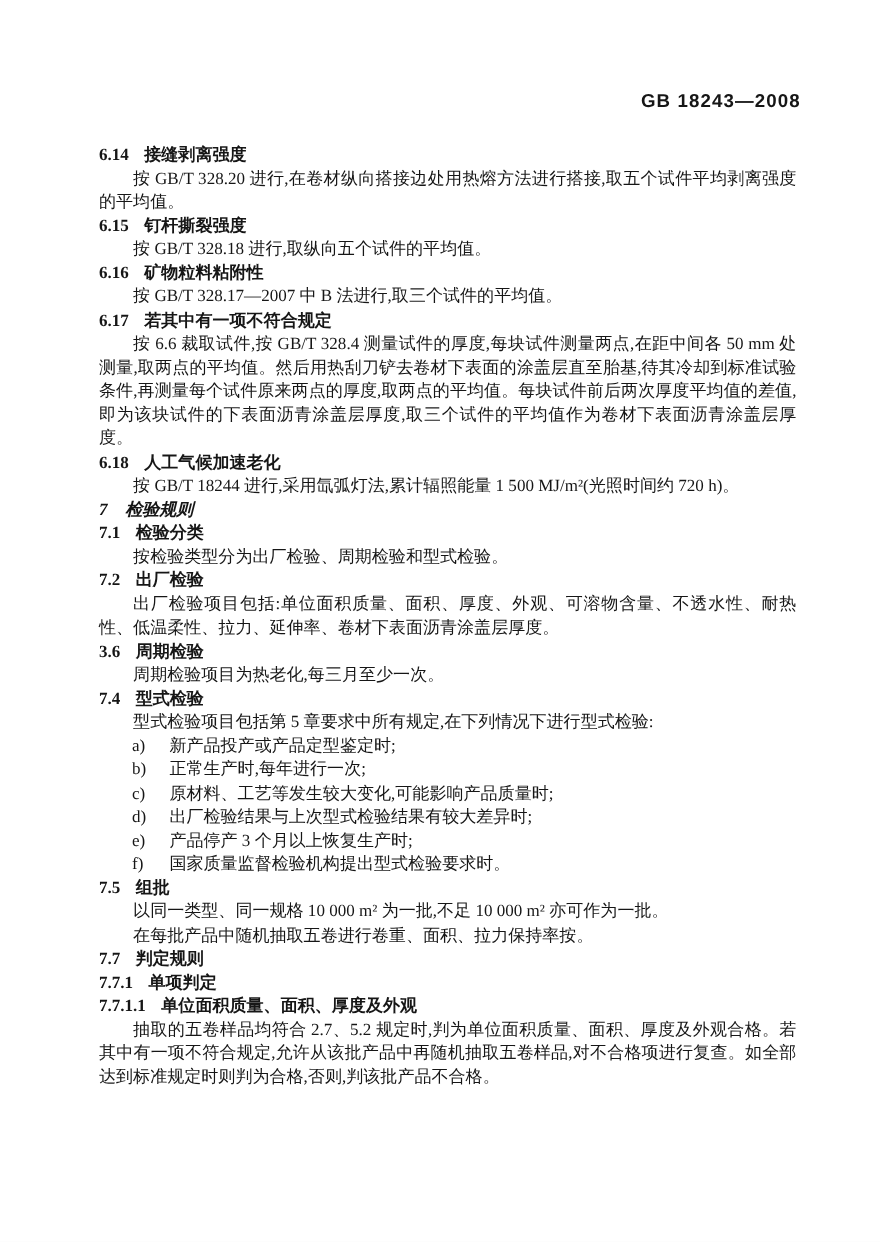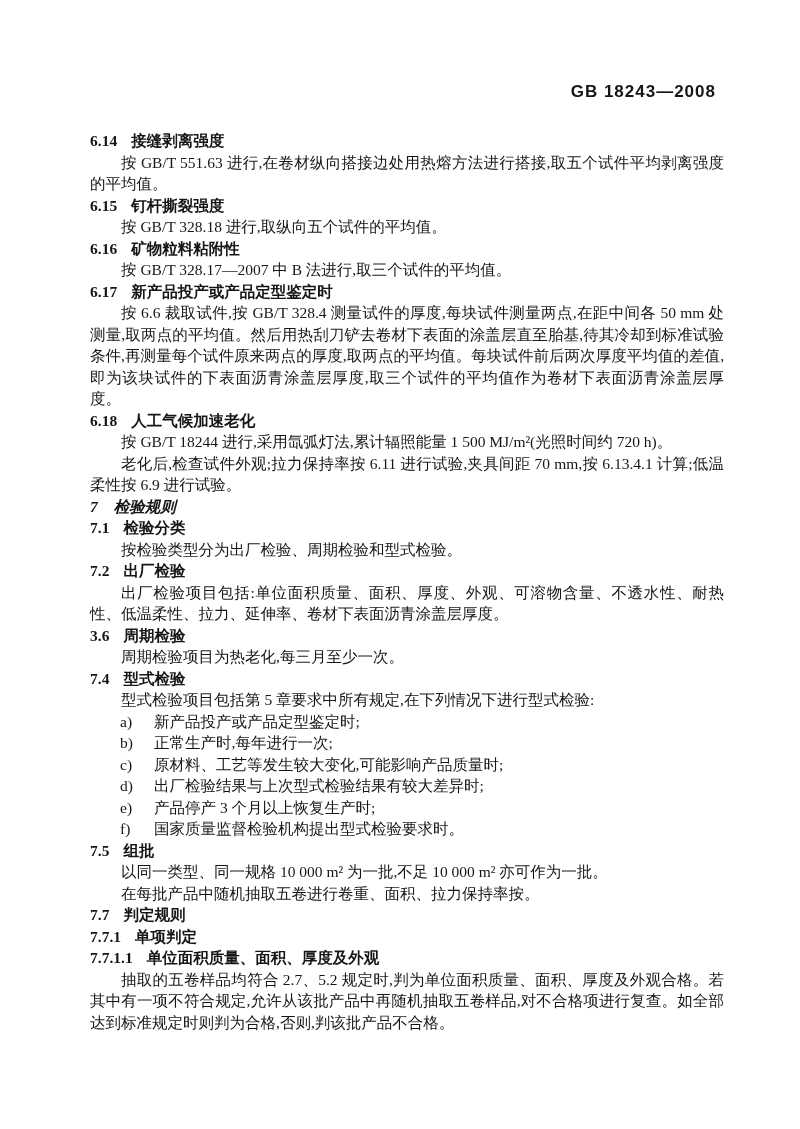--- a/index.html
+++ b/index.html
@@ -8,21 +8,21 @@
     width:800px;height:1129px;
     margin:0 auto;
     background:#ffffff;
     color:#161616;
     font-family:"Liberation Serif","DejaVu Serif",serif;
     overflow:hidden;
   }
   .running-head{
     position:absolute;
     top:82px;
-    right:84px;
+    right:72px;
     font-family:"Liberation Sans","DejaVu Sans",sans-serif;
     font-weight:700;
     font-size:17px;
     letter-spacing:1px;
   }
   .content{
     position:absolute;
     left:90px;
     top:130px;
     width:634px;
@@ -44,42 +44,41 @@
 
 <div class="page">
 
   <div class="running-head">GB 18243—2008</div>
 
   <div class="content">
 
     <div class="h">
       <span class="num">6.14</span><span>接缝剥离强度</span>
     </div>
-    <div class="p">按 GB/T 551.63 进行,在卷材纵向搭接边处用热熔方法进行搭接,取五个试件平均剥离强度的平均值。</div>
+    <div class="p">按 GB/T 328.20 进行,在卷材纵向搭接边处用热熔方法进行搭接,取五个试件平均剥离强度的平均值。</div>
 
     <div class="h">
       <span class="num">6.15</span><span>钉杆撕裂强度</span>
     </div>
     <div class="p">按 GB/T 328.18 进行,取纵向五个试件的平均值。</div>
 
     <div class="h">
       <span class="num">6.16</span><span>矿物粒料粘附性</span>
     </div>
     <div class="p">按 GB/T 328.17—2007 中 B 法进行,取三个试件的平均值。</div>
 
     <div class="h">
-      <span class="num">6.17</span><span>新产品投产或产品定型鉴定时</span>
+      <span class="num">6.17</span><span>若其中有一项不符合规定</span>
     </div>
     <div class="p">按 6.6 裁取试件,按 GB/T 328.4 测量试件的厚度,每块试件测量两点,在距中间各 50 mm 处测量,取两点的平均值。然后用热刮刀铲去卷材下表面的涂盖层直至胎基,待其冷却到标准试验条件,再测量每个试件原来两点的厚度,取两点的平均值。每块试件前后两次厚度平均值的差值,即为该块试件的下表面沥青涂盖层厚度,取三个试件的平均值作为卷材下表面沥青涂盖层厚度。</div>
 
     <div class="h">
       <span class="num">6.18</span><span>人工气候加速老化</span>
     </div>
     <div class="p">按 GB/T 18244 进行,采用氙弧灯法,累计辐照能量 1 500 MJ/m²(光照时间约 720 h)。</div>
-    <div class="p">老化后,检查试件外观;拉力保持率按 6.11 进行试验,夹具间距 70 mm,按 6.13.4.1 计算;低温柔性按 6.9 进行试验。</div>
 
     <div class="chapter">
       <span class="num">7</span><span>检验规则</span>
     </div>
 
     <div class="h">
       <span class="num">7.1</span><span>检验分类</span>
     </div>
     <div class="p">按检验类型分为出厂检验、周期检验和型式检验。</div>
 

